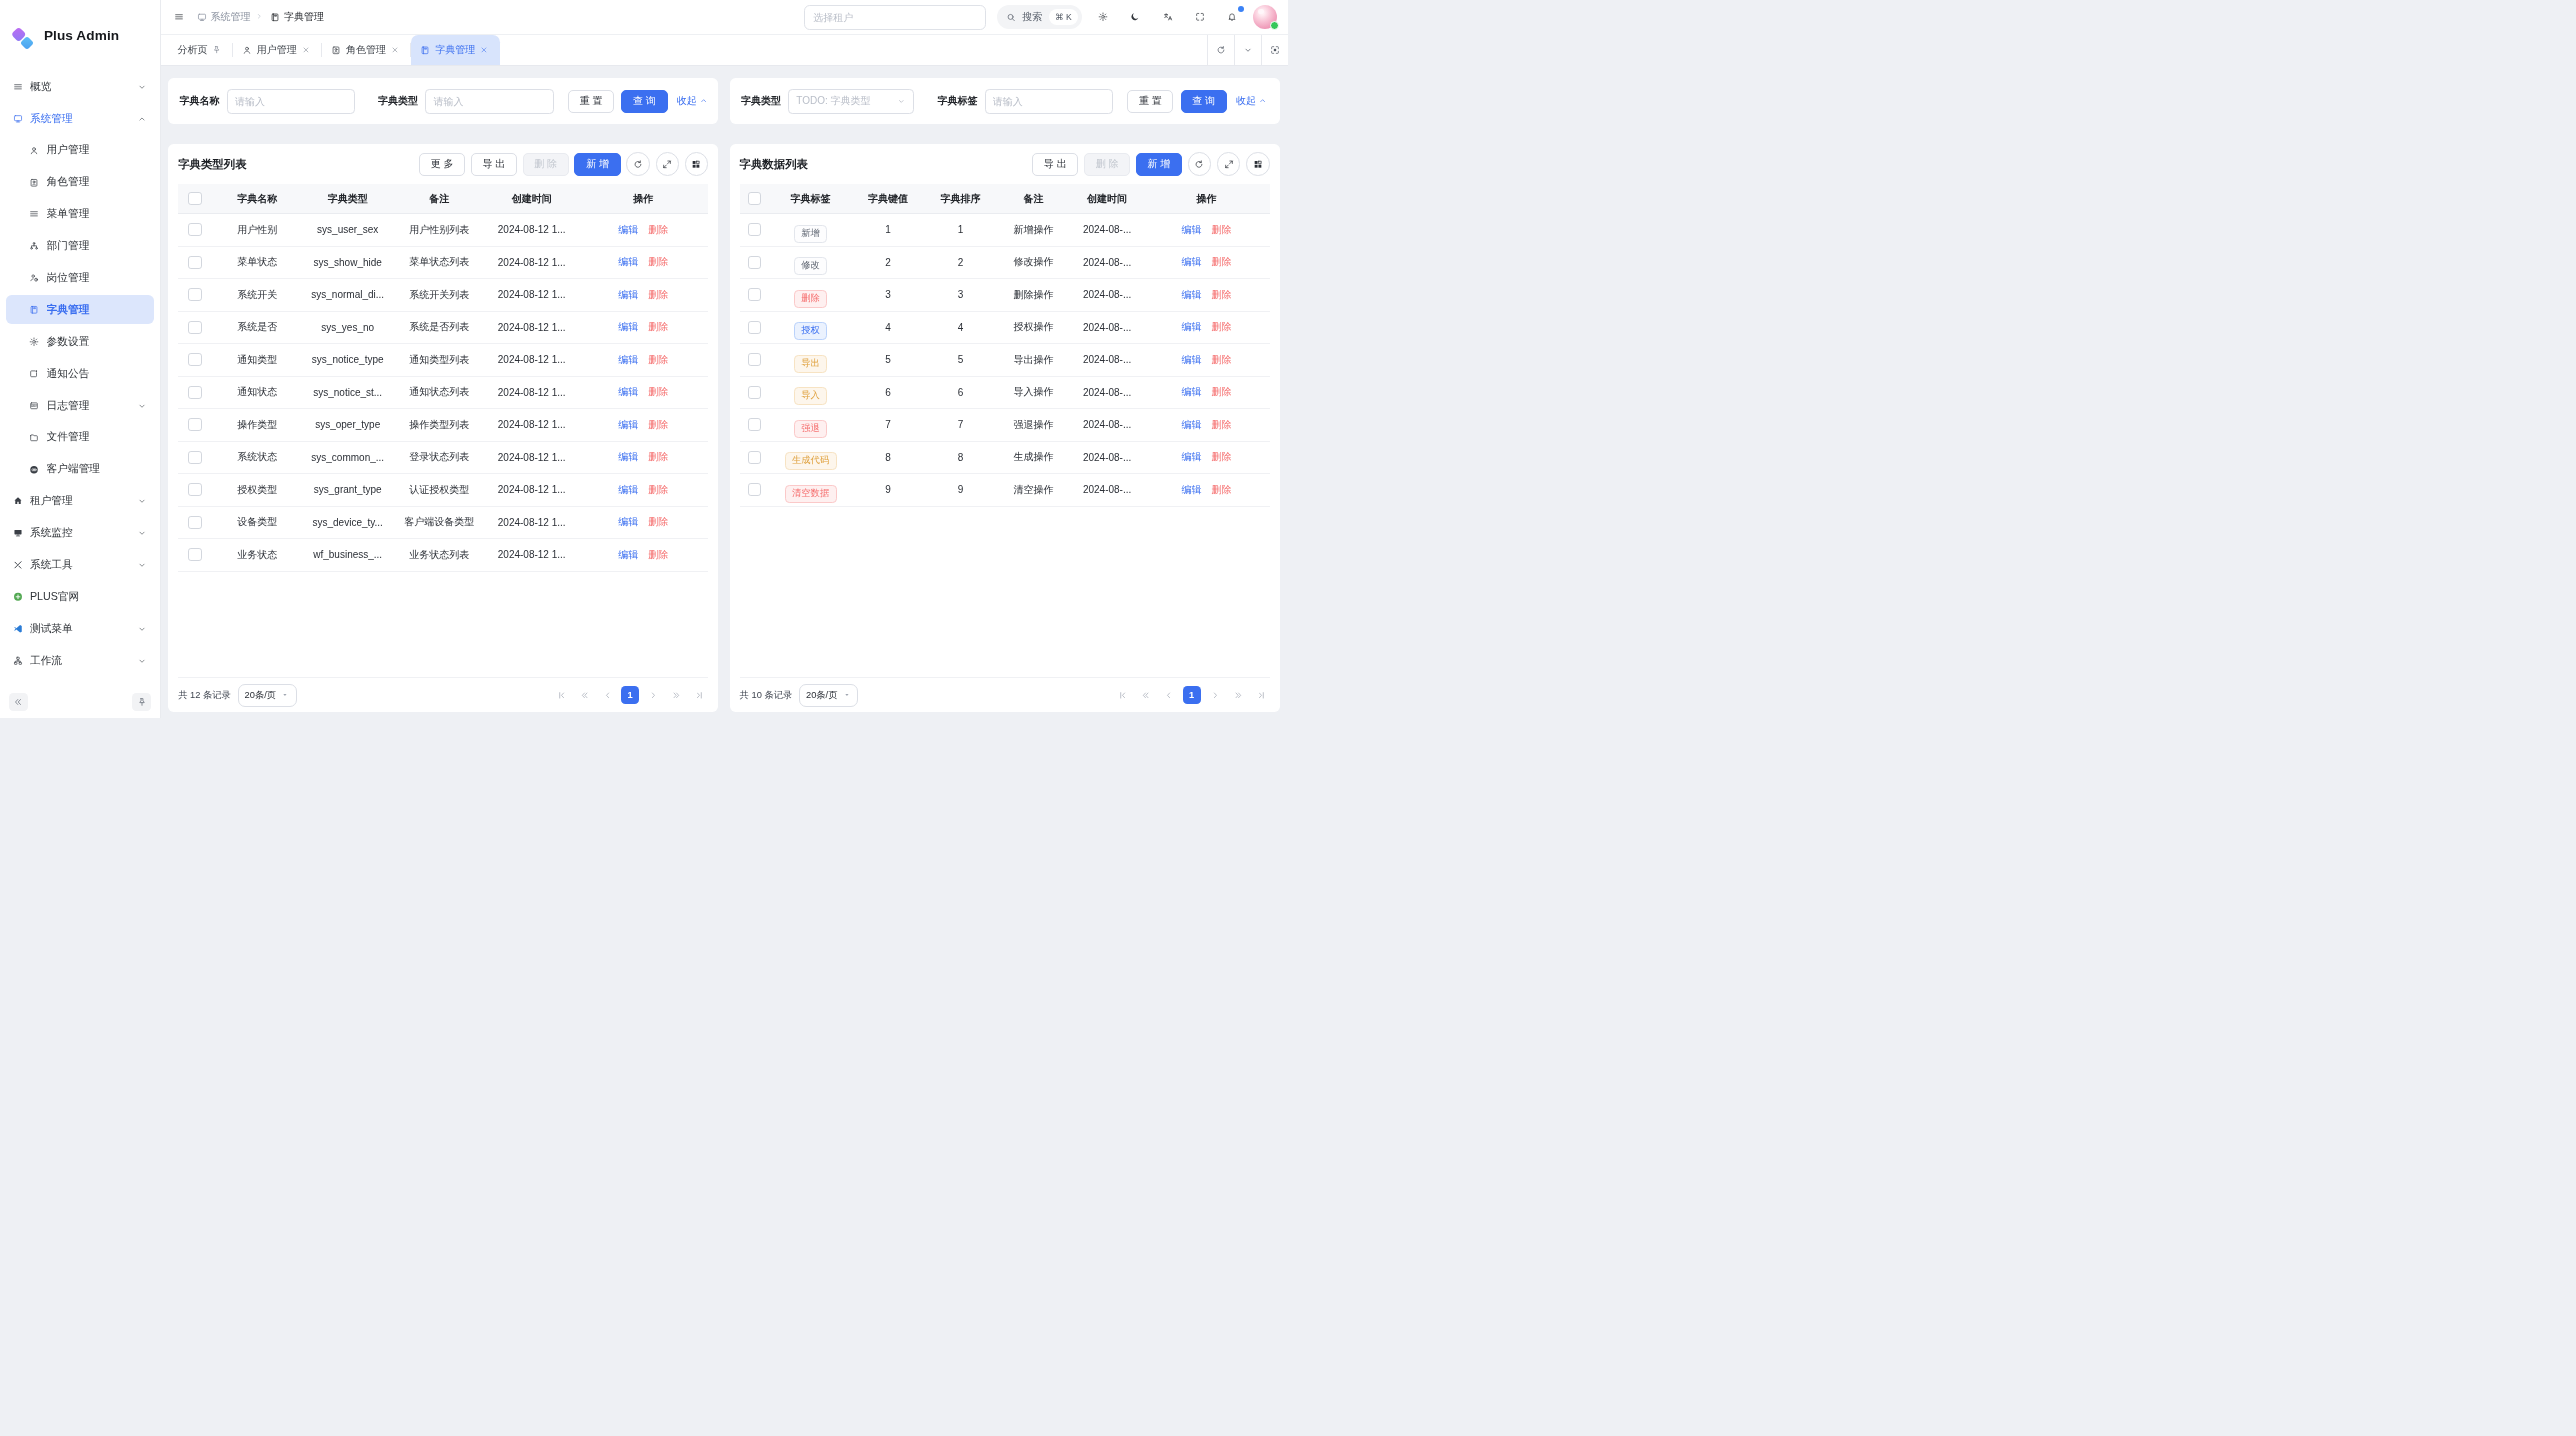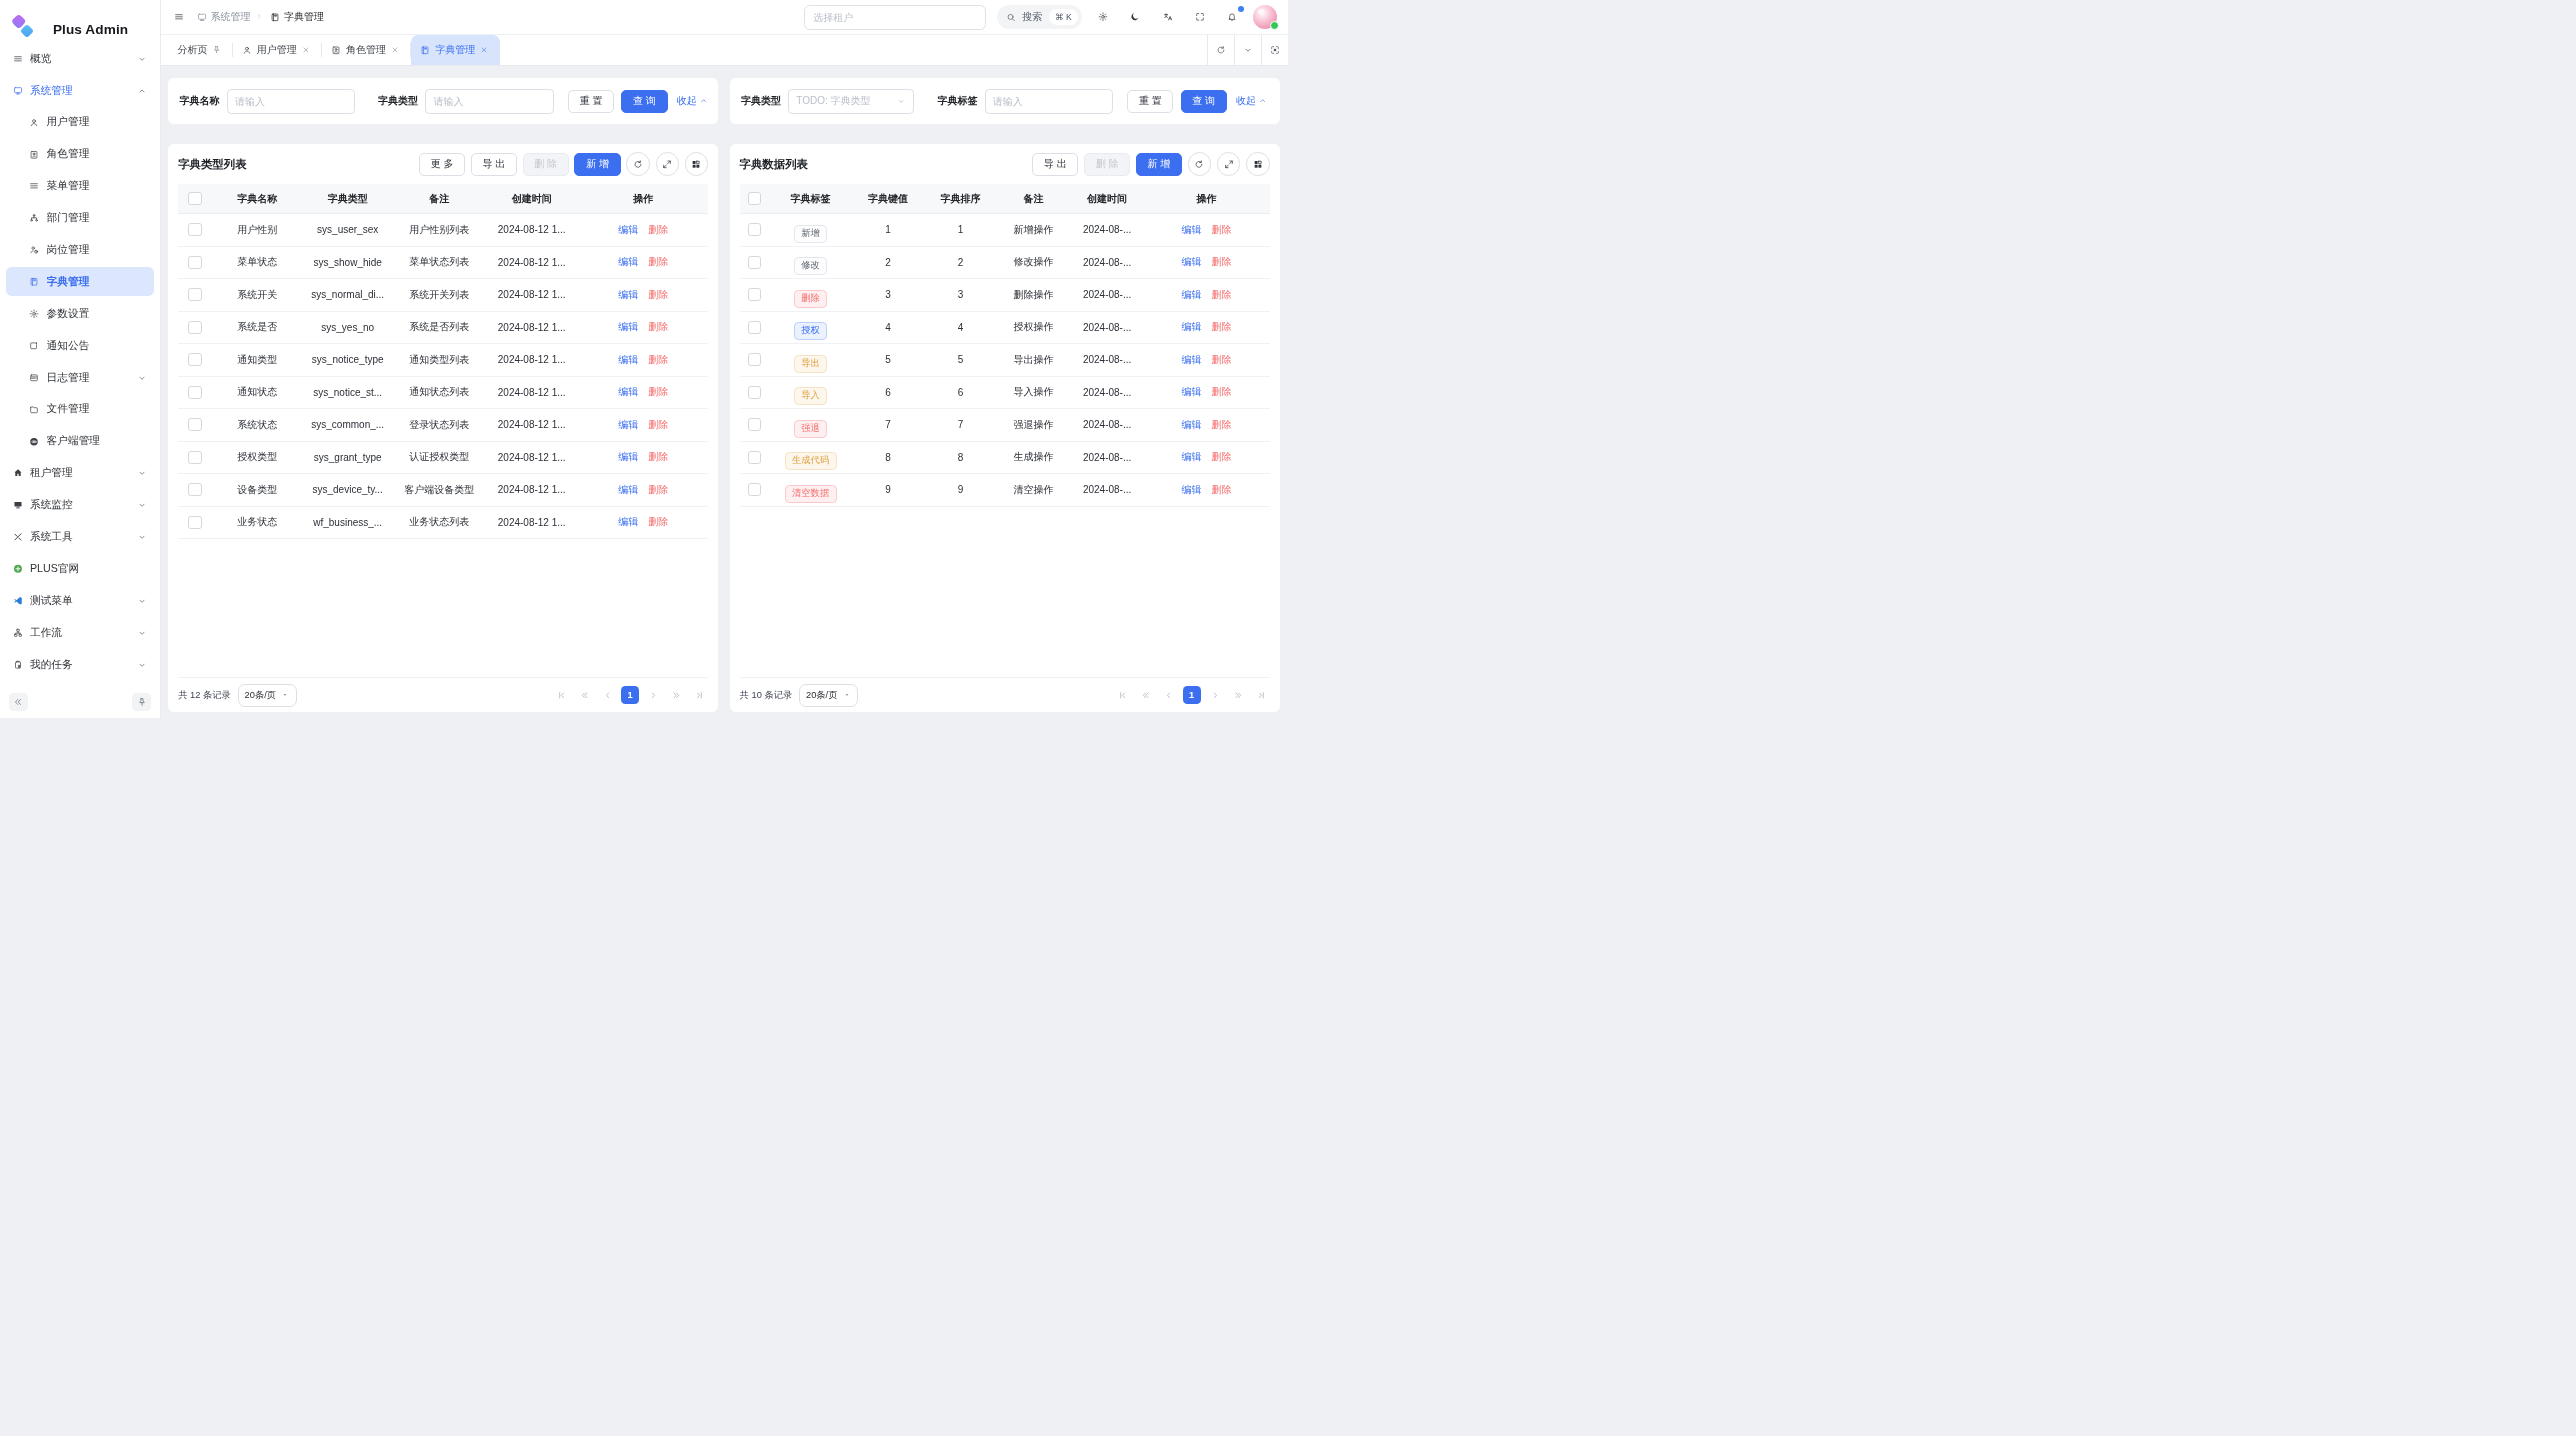--- a/index.html
+++ b/index.html
@@ -3,21 +3,21 @@
 <meta charset="utf-8">
 <style>
   html,body{margin:0;padding:0;}
   body{width:1288px;height:718px;overflow:hidden;background:#eef0f4;color:#1f2329;
        font-family:"Liberation Sans","DejaVu Sans",sans-serif;font-size:10px;}
   .app{display:flex;width:100%;height:100%;}
   svg{display:block;}
 
   
   .sidebar{width:160px;background:#fff;border-right:0.7px solid #e9ebef;display:flex;flex-direction:column;position:relative;flex:none;}
-  .logo{height:37px;display:flex;align-items:flex-end;gap:20px;padding:0 11.4px;flex:none;}
+  .logo{height:37px;display:flex;align-items:flex-start;gap:11px;padding:0 11.4px;flex:none;margin-top:28px;}
   .logo-mark{width:21.5px;height:21.5px;position:relative;flex:none;}
   .logo-a{position:absolute;left:1.4px;top:0.7px;width:11.4px;height:11.4px;border-radius:3.6px;transform:rotate(45deg);
           background:linear-gradient(135deg,#c06bf2,#8d7bf5);}
   .logo-b{position:absolute;right:0.7px;bottom:1.4px;width:10px;height:10px;border-radius:2.9px;transform:rotate(45deg);
           background:linear-gradient(135deg,#5fc0f5,#4a9ff0);}
   .logo-text{font-size:13.6px;font-weight:700;color:#17191d;letter-spacing:0.1px;}
   .menu{flex:1;overflow:hidden;padding:4.3px 6.4px 0;}
   .side-item{display:flex;align-items:center;gap:7.2px;height:29px;margin:2.9px 0;padding:0 6.4px;border-radius:5.7px;color:#2f3338;cursor:pointer;}
   .side-item.lvl1{padding-left:23px;}
   .si-icon{width:13.6px;height:13.6px;display:flex;align-items:center;justify-content:center;color:#3a3f46;flex:none;}
@@ -684,20 +684,28 @@
                 <tr>
                   <td><span class="checkbox"></span></td>
                   <td>通知状态</td>
                   <td>sys_notice_st...</td>
                   <td>通知状态列表</td>
                   <td>2024-08-12 1...</td>
                   <td><span class="op edit">编辑</span><span class="op del">删除</span></td>
                 </tr>
                 <tr>
                   <td><span class="checkbox"></span></td>
+                  <td>操作类型</td>
+                  <td>sys_oper_type</td>
+                  <td>操作类型列表</td>
+                  <td>2024-08-12 1...</td>
+                  <td><span class="op edit">编辑</span><span class="op del">删除</span></td>
+                </tr>
+                <tr>
+                  <td><span class="checkbox"></span></td>
                   <td>系统状态</td>
                   <td>sys_common_...</td>
                   <td>登录状态列表</td>
                   <td>2024-08-12 1...</td>
                   <td><span class="op edit">编辑</span><span class="op del">删除</span></td>
                 </tr>
                 <tr>
                   <td><span class="checkbox"></span></td>
                   <td>授权类型</td>
                   <td>sys_grant_type</td>

